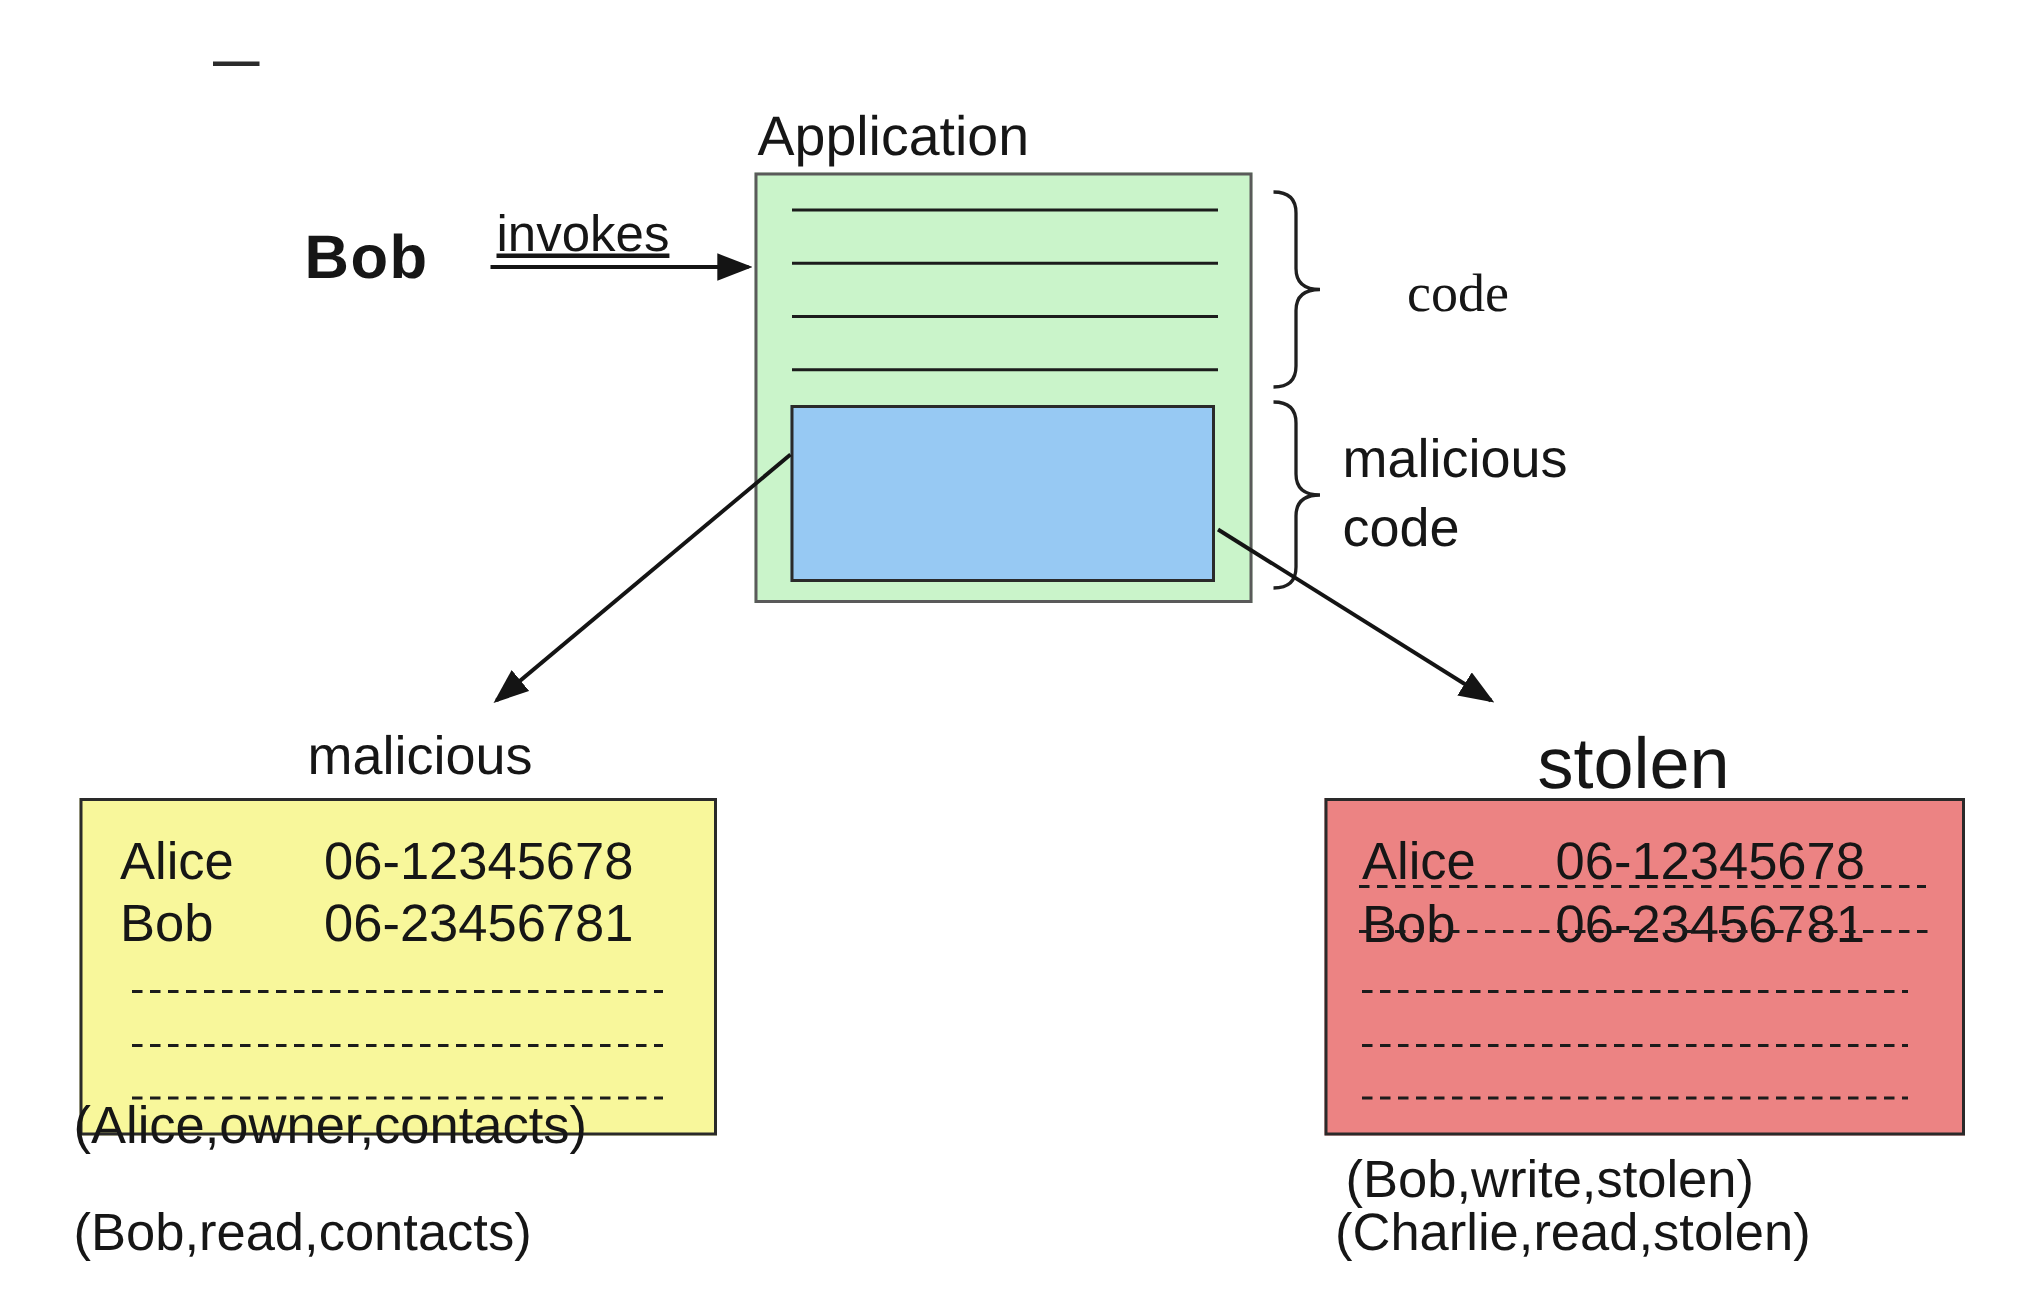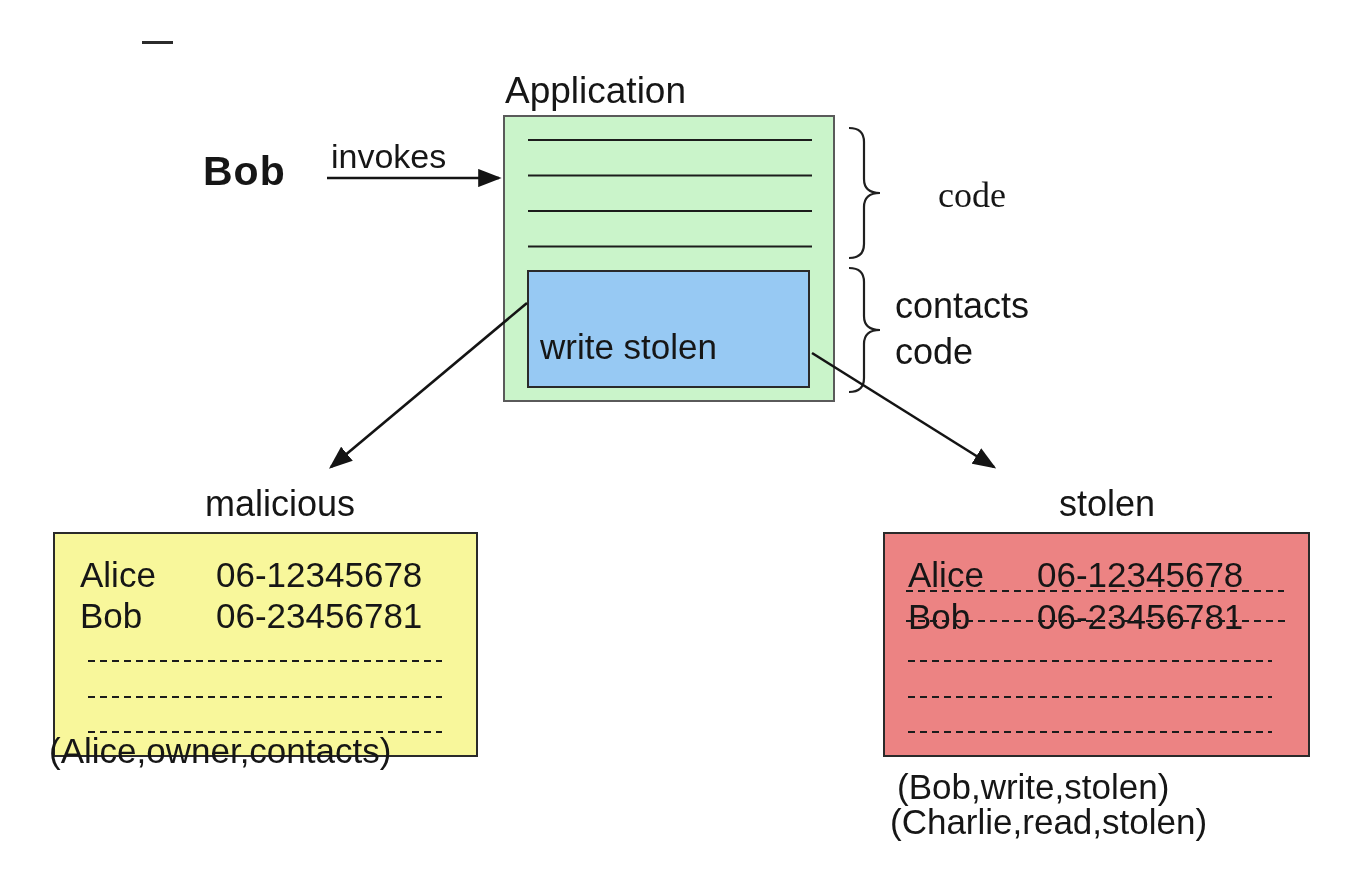--- a/index.html
+++ b/index.html
@@ -9,31 +9,31 @@
     background:#ffffff;
     font-family:"Liberation Sans", sans-serif;
     color:#161616;
     overflow:hidden;
   }
   .abs{position:absolute;}
   .txt{font-size:35px;line-height:1.0;white-space:nowrap;color:#161616;}
   .box{position:absolute;box-sizing:border-box;}
   #stray-dash{left:142px;top:41px;width:31px;height:3px;background:#2b2b2b;}
   #actor-label{left:203px;top:151px;font-size:41px;font-weight:bold;letter-spacing:1px;}
-  #invokes-label{left:331px;top:139px;font-size:34px;}
+  #invokes-label{left:331px;top:139px;font-size:34px;text-decoration:underline;}
   #application-title{left:505px;top:72px;font-size:37px;}
   #application-box{left:503px;top:115px;width:332px;height:287px;background:#caf4ca;border:2px solid #5a5a5a;}
   #malicious-box{left:527px;top:270px;width:283px;height:118px;background:#97c9f3;border:2px solid #2a2a2a;}
   #malicious-line1{left:540px;top:282px;}
   #malicious-line2{left:540px;top:329px;}
   #code-label{left:938px;top:177px;font-size:36px;font-family:Liberation Serif, serif;}
   #malicious-label{left:895px;top:283px;font-size:36px;width:180px;white-space:normal;line-height:1.28;}
   #contacts-title{left:205px;top:486px;font-size:36px;}
   #contacts-box{left:53px;top:532px;width:425px;height:225px;background:#f8f79b;border:2px solid #2a2a2a;}
-  #stolen-title{left:1025px;top:486px;font-size:36px;margin-left:34px;}
+  #stolen-title{left:1025px;top:486px;font-size:48px;}
   #stolen-box{left:883px;top:532px;width:427px;height:225px;background:#ec8383;border:2px solid #2a2a2a;}
   .c-name1{left:80px;top:557px;}
   .c-phone1{left:216px;top:557px;}
   .c-name2{left:80px;top:598px;}
   .c-phone2{left:216px;top:598px;}
   .s-name1{left:908px;top:557px;}
   .s-phone1{left:1037px;top:557px;}
   .s-name2{left:908px;top:599px;}
   .s-phone2{left:1037px;top:599px;}
   #contacts-acl-1{left:49px;top:733px;}
@@ -48,31 +48,31 @@
 <div id="canvas">
 
   <div id="stray-dash" class="abs"></div>
 
   <div id="actor-label" class="abs txt">Bob</div>
   <div id="invokes-label" class="abs txt">invokes</div>
 
   <div id="application-title" class="abs txt">Application</div>
   <div id="application-box" class="box" style="background: rgb(202, 244, 202);"></div>
   <div id="malicious-box" class="box" style="background: rgb(151, 201, 243);"></div>
-  <div id="malicious-line2" class="abs txt">write stolen</div>
   <div id="code-label" class="abs txt">code</div>
-  <div id="malicious-label" class="abs txt">contacts code</div>
+  <div id="malicious-label" class="abs txt">malicious code</div>
 
   <div id="contacts-title" class="abs txt">malicious</div>
   <div id="contacts-box" class="box" style="background: rgb(248, 247, 155);"></div>
   <div class="abs txt c-name1">Alice</div>
   <div class="abs txt c-phone1">06-12345678</div>
   <div class="abs txt c-name2">Bob</div>
   <div class="abs txt c-phone2">06-23456781</div>
   <div id="contacts-acl-1" class="abs txt">(Alice,owner,contacts)</div>
+  <div id="contacts-acl-2" class="abs txt">(Bob,read,contacts)</div>
 
   <div id="stolen-title" class="abs txt">stolen</div>
   <div id="stolen-box" class="box" style="background: rgb(236, 131, 131);"></div>
   <div class="abs txt s-name1">Alice</div>
   <div class="abs txt s-phone1">06-12345678</div>
   <div class="abs txt s-name2">Bob</div>
   <div class="abs txt s-phone2">06-23456781</div>
   <div id="stolen-acl-2" class="abs txt">(Charlie,read,stolen)</div>
   <div id="stolen-acl-1" class="abs txt">(Bob,write,stolen)</div>
 

